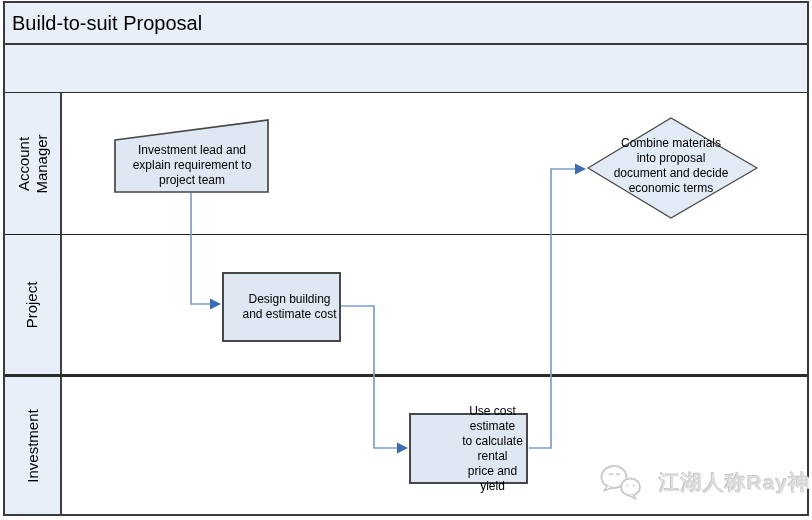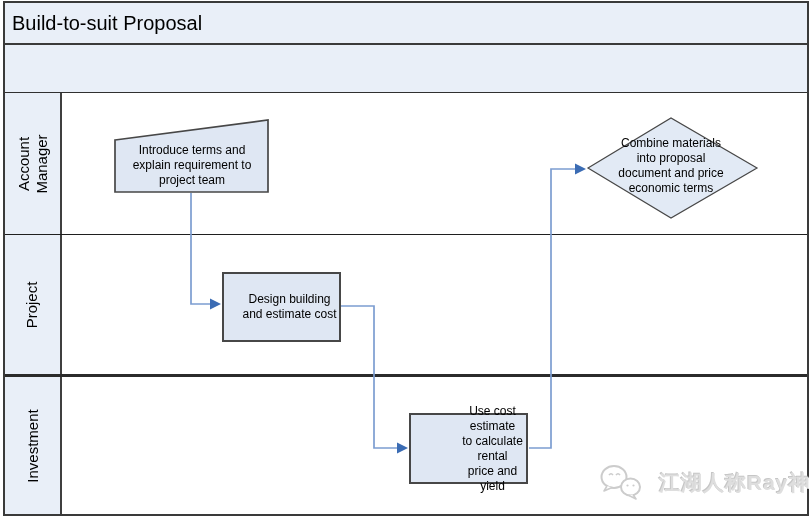--- a/index.html
+++ b/index.html
@@ -84,38 +84,38 @@
     <polyline points="191,193 191,304 212,304" fill="none" stroke="#7C9DD1" stroke-width="1.7"></polyline>
     <polygon points="221,304 210,298.5 210,309.5" fill="#3B6CB4"></polygon>
 
     <polyline points="341,306 374,306 374,448 399,448" fill="none" stroke="#7C9DD1" stroke-width="1.7"></polyline>
     <polygon points="408,448 397,442.5 397,453.5" fill="#3B6CB4"></polygon>
 
     <polyline points="529,448 551,448 551,169 577,169" fill="none" stroke="#7C9DD1" stroke-width="1.7"></polyline>
     <polygon points="586,169 575,163.5 575,174.5" fill="#3B6CB4"></polygon>
   </svg>
 
-  <div class="node-text" style="left:116px;top:143px;width:152px;">Introduce terms and
+  <div class="node-text" style="left:116px;top:143px;width:152px;">Investment lead and
 explain requirement to
 project team</div>
 
   <div class="rect-node" style="left:222px;top:272px;width:119px;height:70px;">
     <span class="node-text">Design building
 and estimate cost</span>
   </div>
 
   <div class="rect-node" style="left:409px;top:413px;width:119px;height:71px;padding-left:32px;">
     <span class="node-text">Use cost estimate
 to calculate rental
 price and yield</span>
   </div>
 
   <div class="node-text" style="left:596px;top:136px;width:150px;">Combine materials
 into proposal
-document and price
+document and decide
 economic terms</div>
 
   <div class="watermark">
     <svg width="46" height="38" viewBox="0 0 46 38">
       <ellipse cx="15" cy="13" rx="12.5" ry="11" fill="#FFFFFF" stroke="#CCCCCC" stroke-width="2"></ellipse>
       <path d="M8 22 L5 27 L13 23.5" fill="#FFFFFF" stroke="#CCCCCC" stroke-width="1.6" stroke-linejoin="round"></path>
       <path d="M10 11 q2 -2.5 4 0" fill="none" stroke="#CCCCCC" stroke-width="1.6"></path>
       <path d="M17 11 q2 -2.5 4 0" fill="none" stroke="#CCCCCC" stroke-width="1.6"></path>
       <ellipse cx="31.5" cy="23" rx="9.5" ry="8.5" fill="#FFFFFF" stroke="#CCCCCC" stroke-width="2"></ellipse>
       <path d="M34 30.5 L37 35 L30 31.5" fill="#FFFFFF" stroke="#CCCCCC" stroke-width="1.6" stroke-linejoin="round"></path>

